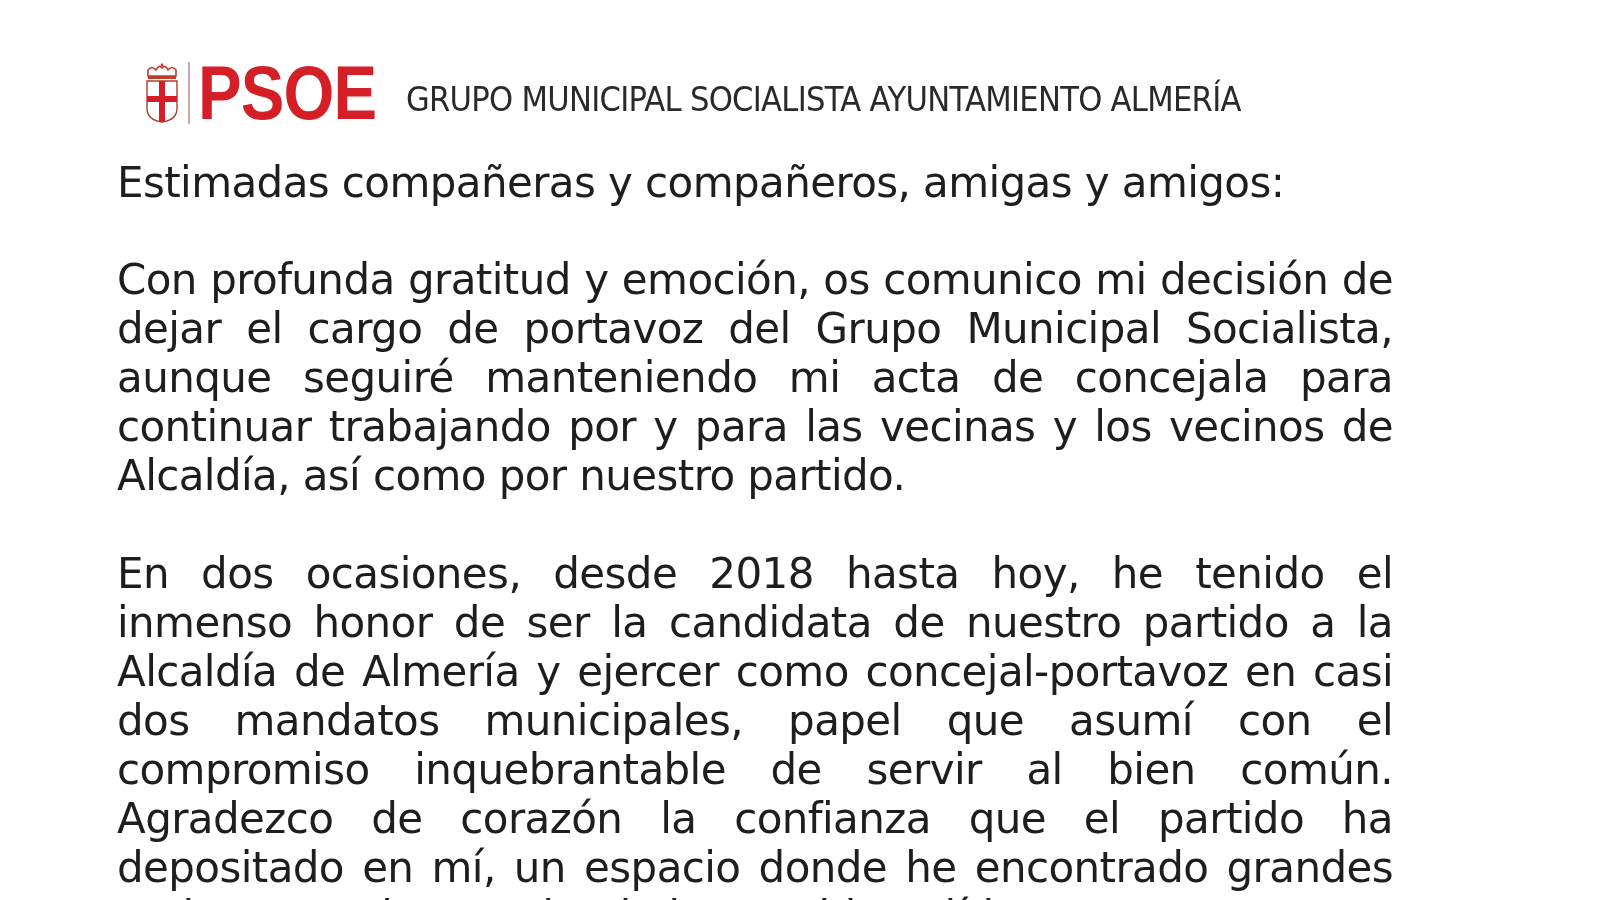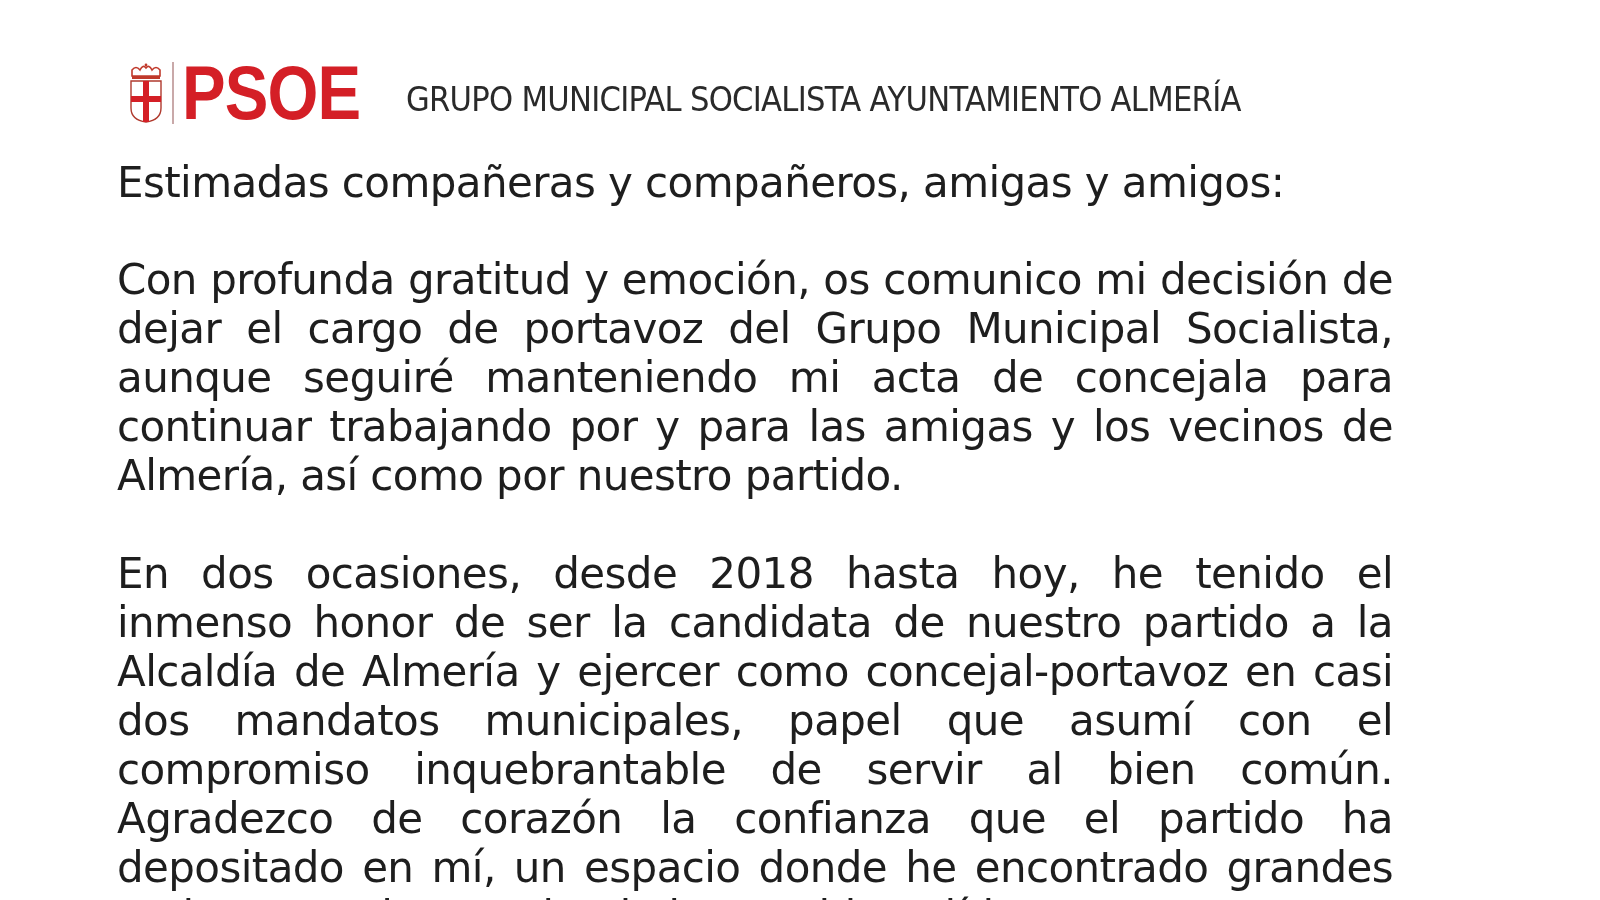--- a/index.html
+++ b/index.html
@@ -10,21 +10,21 @@
     body {
       width: 1600px;
       height: 900px;
       overflow: hidden;
       position: relative;
       font-family: "DejaVu Sans", "Liberation Sans", sans-serif;
       color: #1e1e1e;
     }
     .letterhead {
       position: absolute;
-      left: 128px;
+      left: 144px;
       top: 58px;
       height: 70px;
       display: flex;
       align-items: center;
     }
     .coat-of-arms {
       width: 36px;
       height: 62px;
       margin-right: 8px;
     }
@@ -94,15 +94,15 @@
     <rect x="3" y="34" width="30" height="6" fill="#d41f26"></rect>
   </svg>
   <div class="logo-divider"></div>
   <span class="psoe-wordmark">PSOE</span>
 </div>
 
 <div class="group-title">GRUPO MUNICIPAL SOCIALISTA AYUNTAMIENTO ALMERÍA</div>
 
 <div class="letter-body">
   <p class="salutation">Estimadas compañeras y compañeros, amigas y amigos:</p>
-  <p class="paragraph">Con profunda gratitud y emoción, os comunico mi decisión de dejar el cargo de portavoz del Grupo Municipal Socialista, aunque seguiré manteniendo mi acta de concejala para continuar trabajando por y para las amigas y los vecinos de Almería, así como por nuestro partido.</p>
+  <p class="paragraph">Con profunda gratitud y emoción, os comunico mi decisión de dejar el cargo de portavoz del Grupo Municipal Socialista, aunque seguiré manteniendo mi acta de concejala para continuar trabajando por y para las vecinas y los vecinos de Alcaldía, así como por nuestro partido.</p>
   <p class="paragraph">En dos ocasiones, desde 2018 hasta hoy, he tenido el inmenso honor de ser la candidata de nuestro partido a la Alcaldía de Almería y ejercer como concejal-portavoz en casi dos mandatos municipales, papel que asumí con el compromiso inquebrantable de servir al bien común. Agradezco de corazón la confianza que el partido ha depositado en mí, un espacio donde he encontrado grandes amigas y amigos, y donde he crecido políticamente.</p>
 </div>
 
 </body></html>

